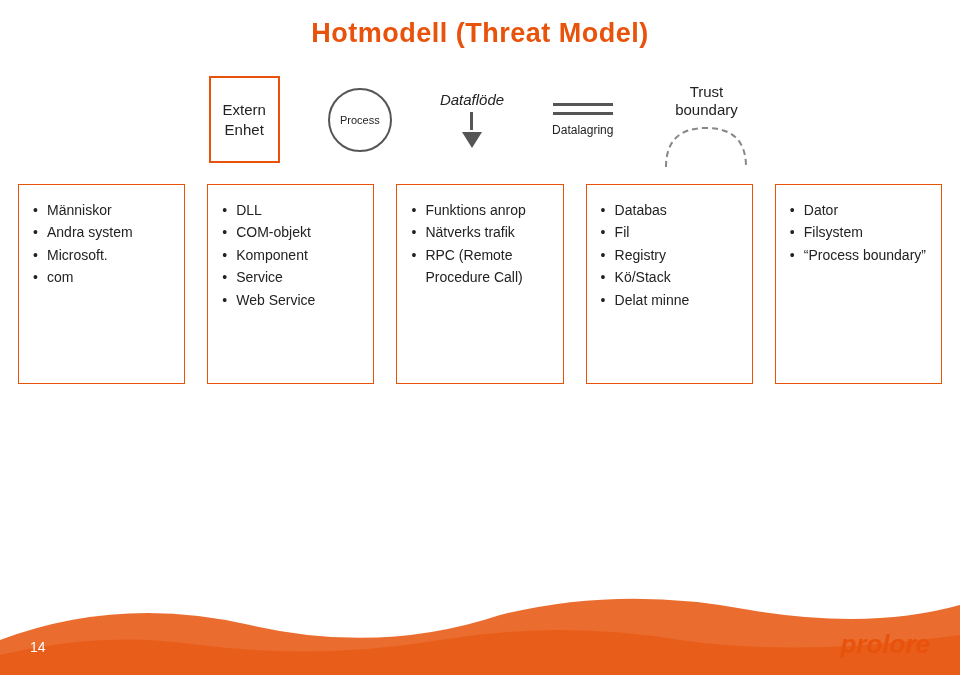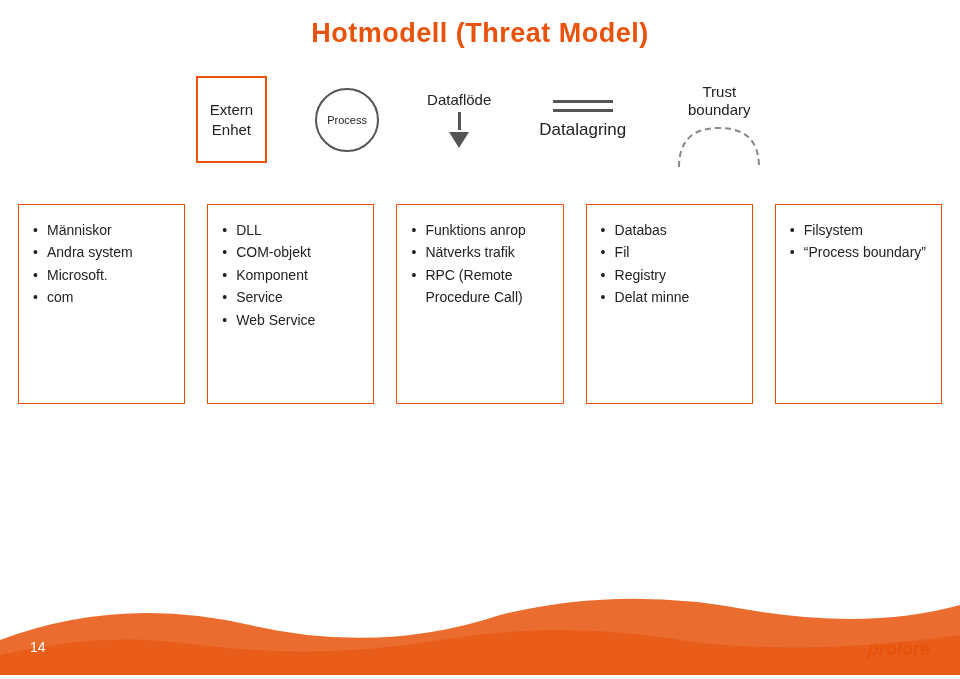--- a/index.html
+++ b/index.html
@@ -87,21 +87,21 @@
       display: flex;
       flex-direction: column;
       gap: 6px;
     }
     .datalagring-line {
       width: 60px;
       height: 3px;
       background: #555;
     }
     .datalagring-label {
-      font-size: 17px;
+      font-size: 12px;
       color: #222;
     }
 
     
     .legend-trust {
       display: flex;
       flex-direction: column;
       align-items: center;
       gap: 4px;
       position: relative;
@@ -111,21 +111,21 @@
       color: #222;
       text-align: center;
       line-height: 1.2;
       margin-top: 12px;
     }
 
     
     .main-content {
       display: flex;
       gap: 22px;
-      margin: 36px 18px 0 18px;
+      margin: 16px 18px 0 18px;
     }
 
     .card {
       border: 1.5px solid #e8520a;
       padding: 14px 12px 14px 14px;
       flex: 1;
       min-height: 200px;
       font-size: 14px;
       color: #222;
     }
@@ -166,21 +166,21 @@
       left: 30px;
       font-size: 14px;
       color: #fff;
       z-index: 10;
     }
 
     .footer-logo {
       position: absolute;
       bottom: 15px;
       right: 30px;
-      font-size: 18px;
+      font-size: 26px;
       font-weight: bold;
       color: #e8520a;
       z-index: 10;
       font-style: italic;
     }
 
     
     .wave-svg {
       position: absolute;
       bottom: 0;
@@ -209,21 +209,21 @@
   </div>
 
   <div class="legend-item">
     <div class="legend-circle">
       <span>Process</span>
     </div>
   </div>
 
   <div class="legend-item">
     <div class="legend-dataflode-container">
-      <span style="font-size:15px;color:#222;margin-bottom:4px;">Dataflöde</span>
+      <span style="font-size:15px;color:#222;margin-bottom:4px;font-style:italic;">Dataflöde</span>
       <div class="arrow-shaft"></div>
       <div class="arrow-down"></div>
     </div>
   </div>
 
   <div class="legend-item">
     <div class="legend-datalagring">
       <div class="datalagring-lines">
         <div class="datalagring-line"></div>
         <div class="datalagring-line"></div>
@@ -270,26 +270,28 @@
       <li>Nätverks trafik</li>
       <li>RPC (Remote Procedure Call)</li>
     </ul>
   </div>
 
   <div class="card">
     <ul>
       <li>Databas</li>
       <li>Fil</li>
       <li>Registry</li>
+      <li>Kö/Stack</li>
       <li>Delat minne</li>
     </ul>
   </div>
 
   <div class="card">
     <ul>
+      <li>Dator</li>
       <li>Filsystem</li>
       <li>“Process boundary”</li>
     </ul>
   </div>
 
 </div>
 
 <div class="footer">
   <svg class="wave-svg" viewBox="0 0 960 90" preserveAspectRatio="none">
     <path d="M0,90 L0,55 Q120,10 250,40 Q380,70 500,30 Q620,0 750,25 Q870,45 960,20 L960,90 Z" fill="#e8520a" opacity="0.85"></path>

